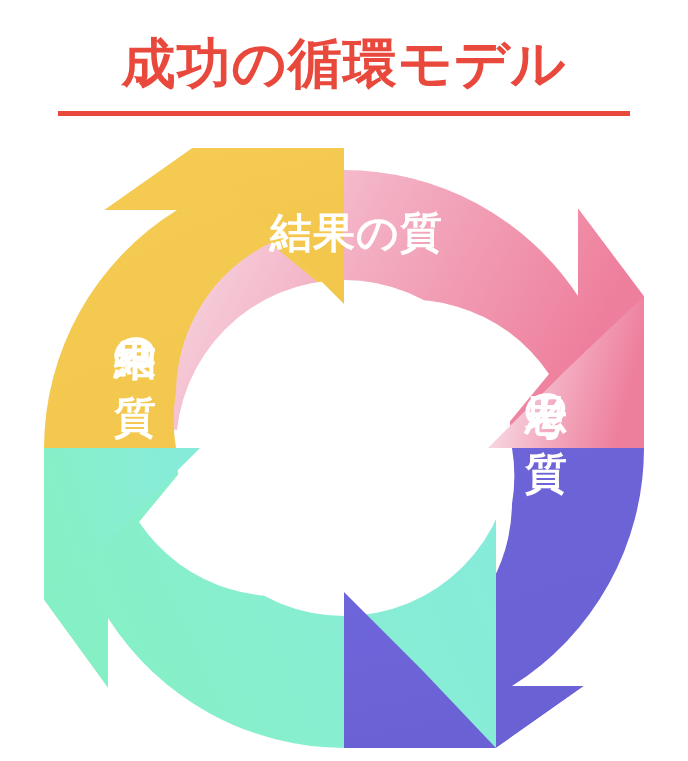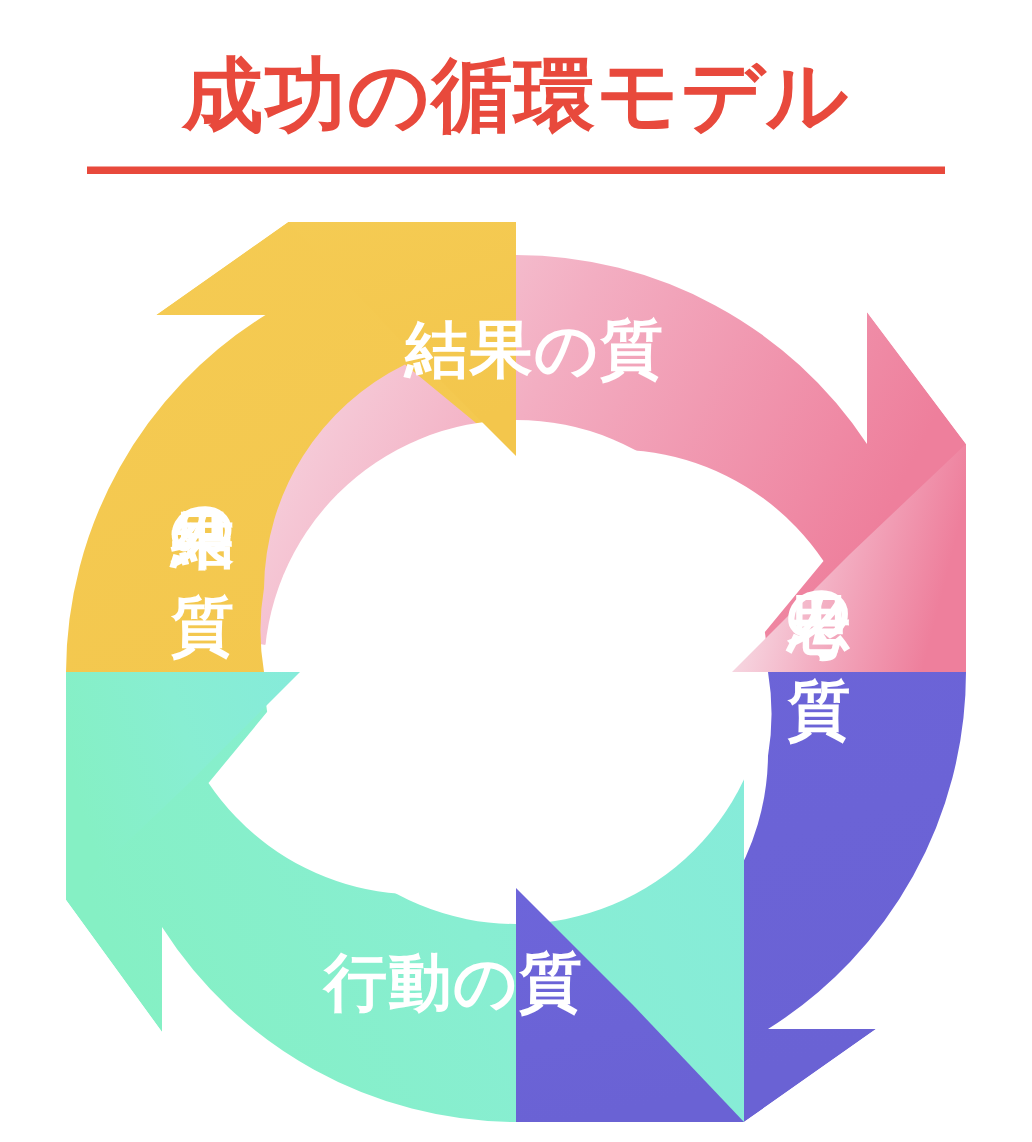--- a/index.html
+++ b/index.html
@@ -203,17 +203,16 @@
       <path fill="#ffffff" d="M 600 600 L 452 600 L 540 538 L 600 538 Z"></path>
       <path fill="#ffffff" d="M 0 600 L 0 452 L 64 540 L 64 600 Z"></path>
       <path fill="#ffffff" d="M 0 0 L 148 0 L 60 62 L 0 62 Z"></path>
     </svg>
   </div>
 
   <div class="arrow-label" id="label-relationship">結果の質</div>
 
   <div class="arrow-label vertical" id="label-thinking">思考の質</div>
 
-  <div class="arrow-label" id="label-action">行動の質</div>
 
   <div class="arrow-label vertical" id="label-result">結果の質</div>
 
 </div>
 
 </body></html>

